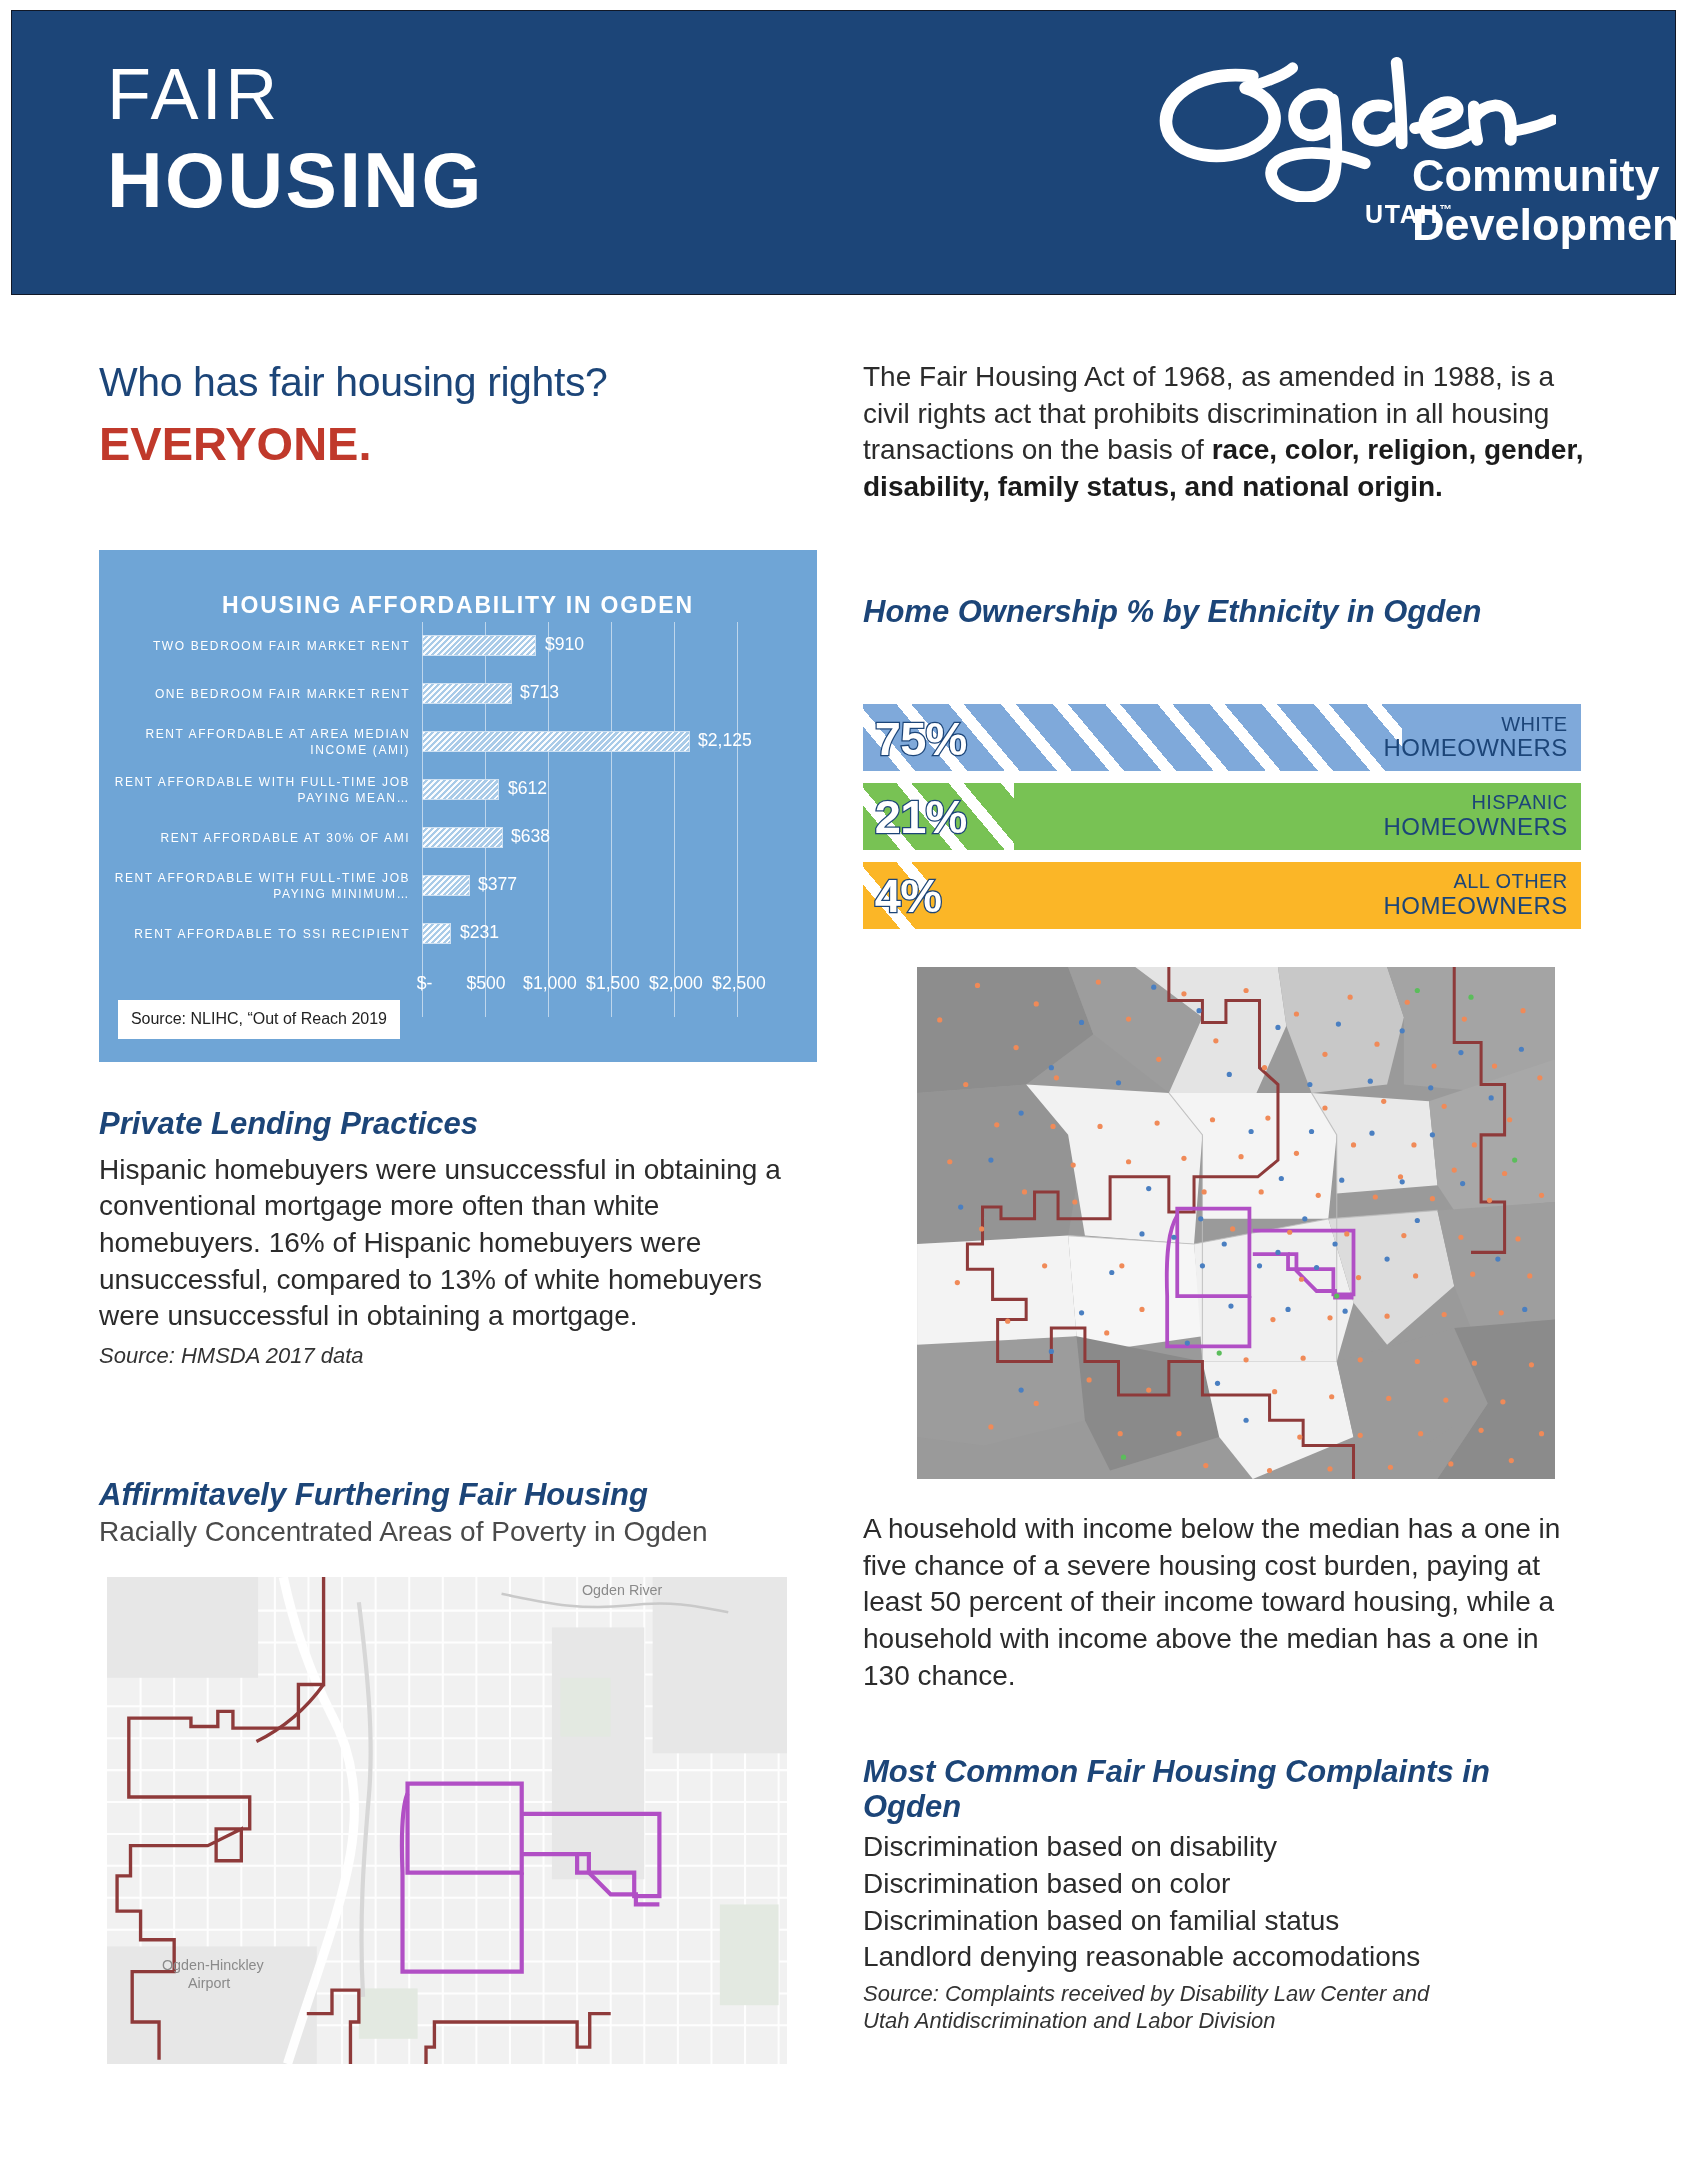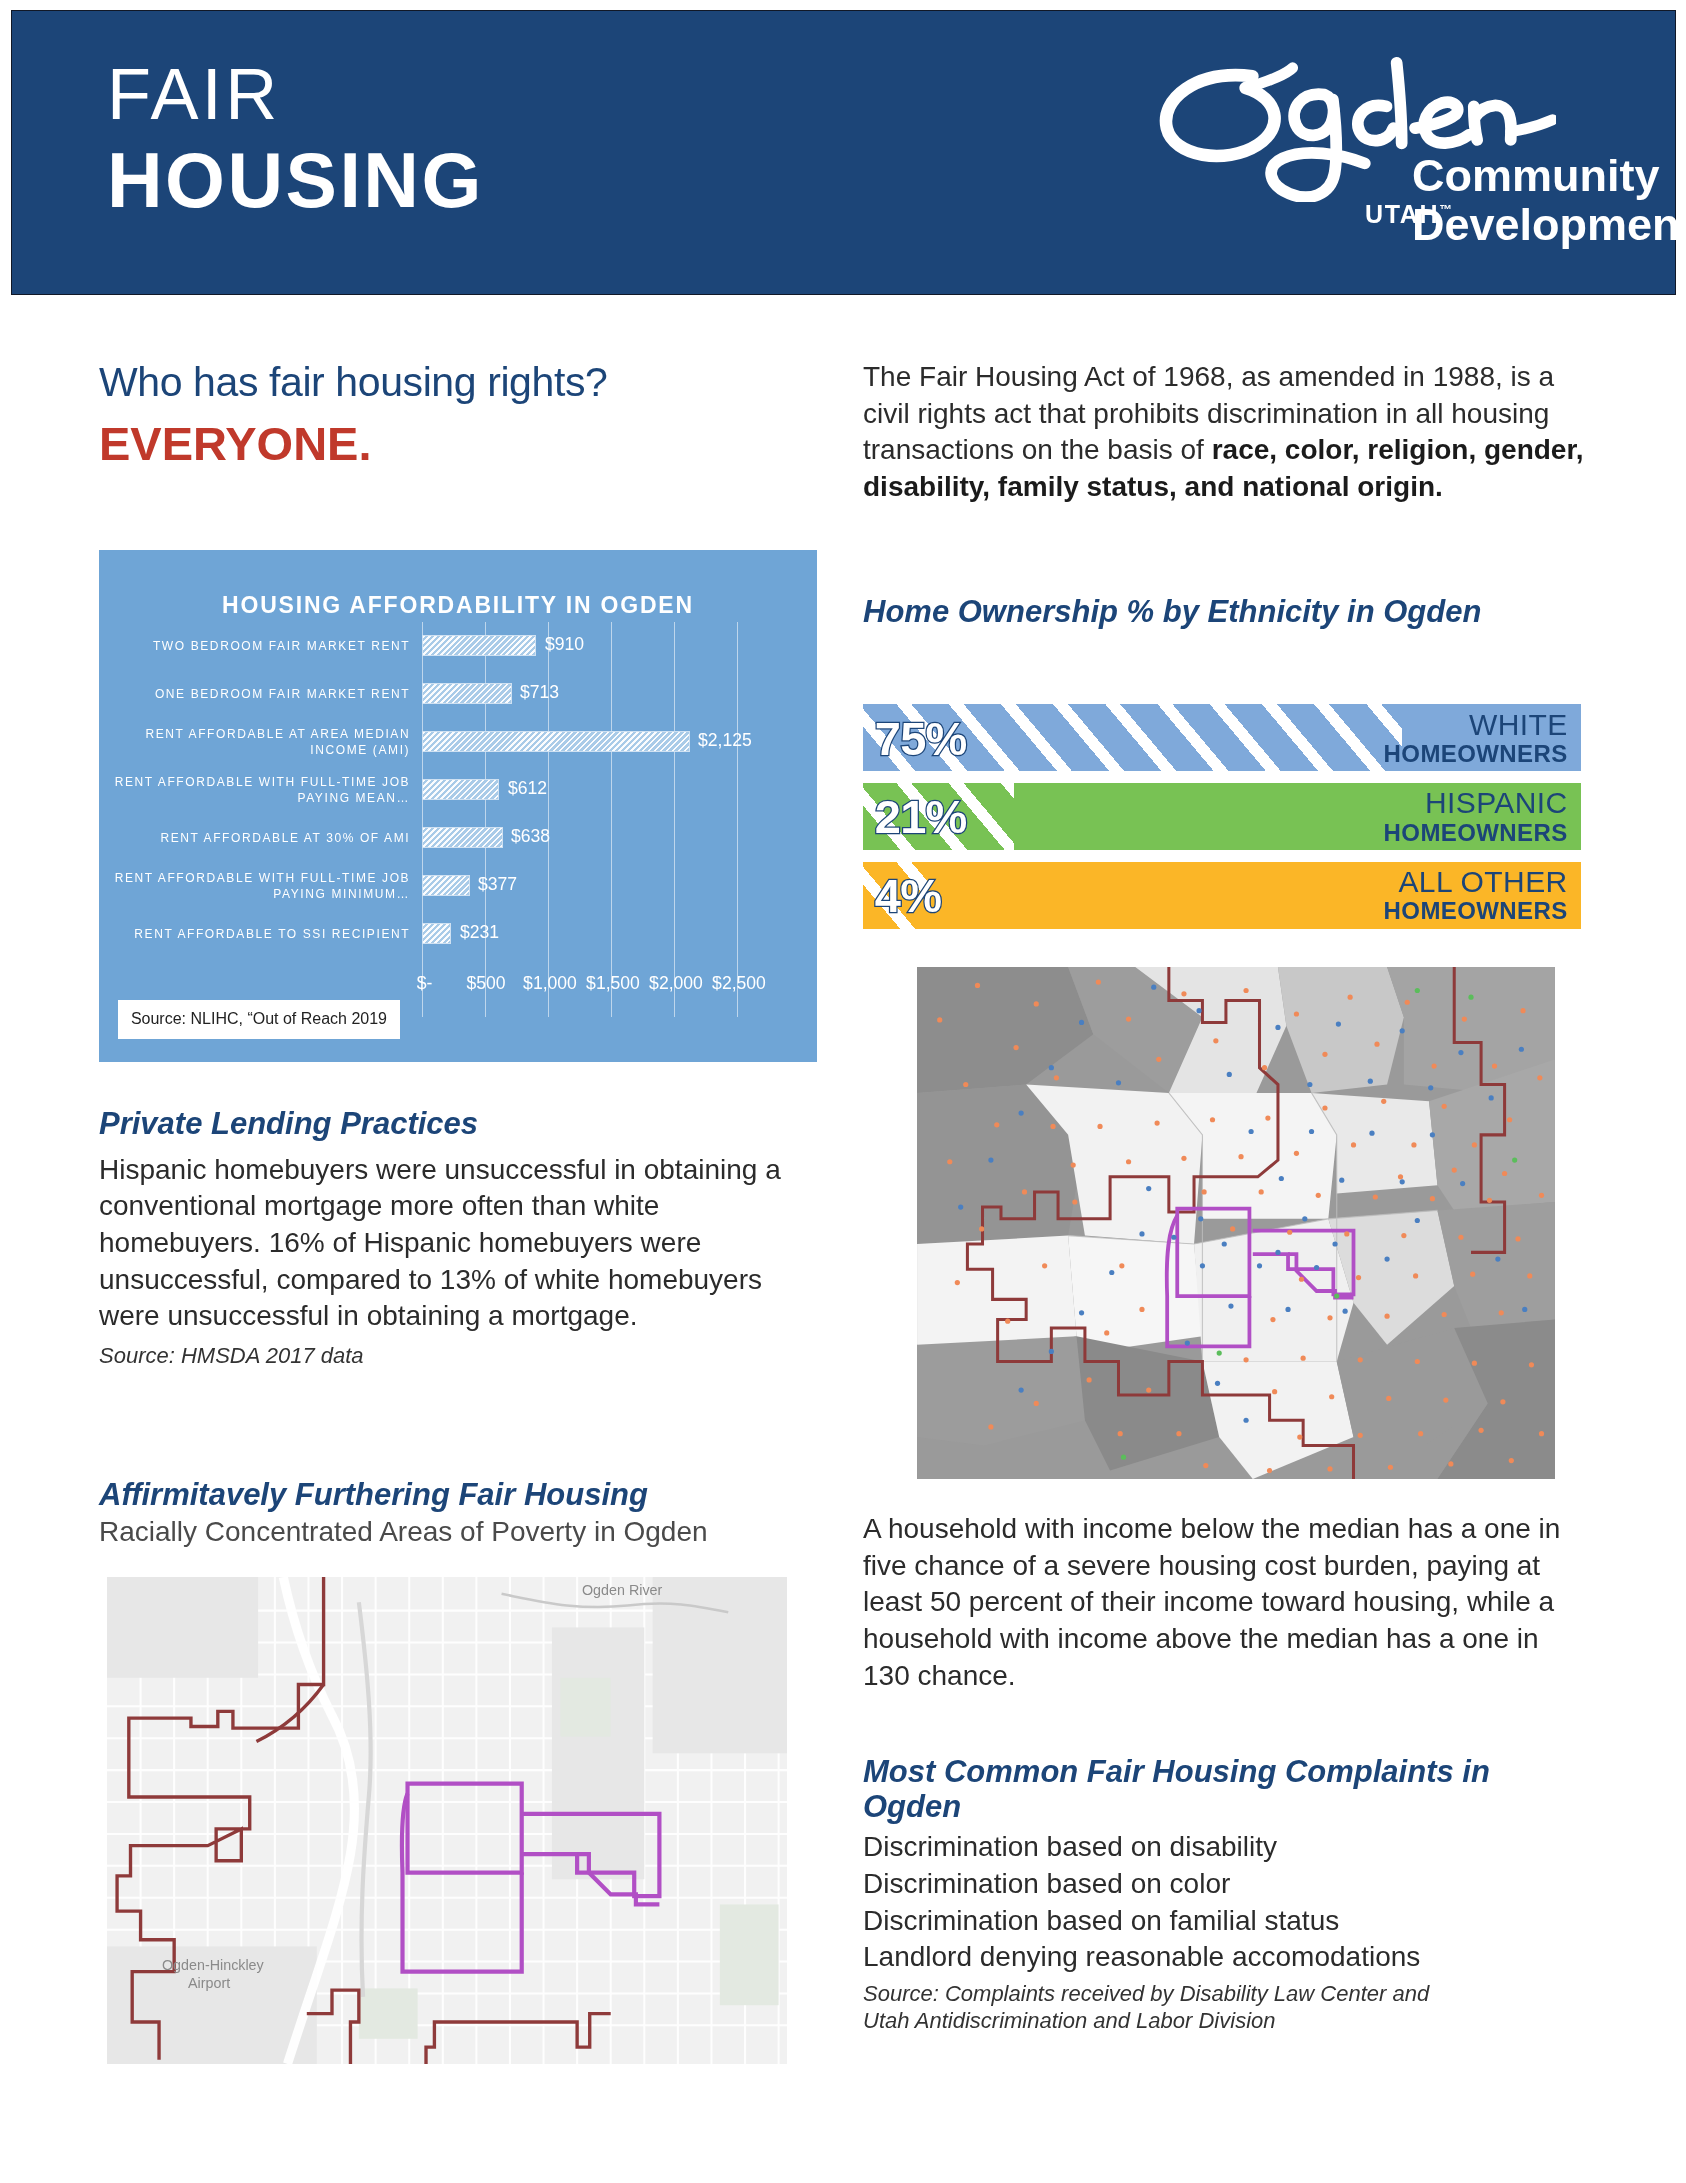--- a/index.html
+++ b/index.html
@@ -142,22 +142,22 @@
     font-family: "Liberation Sans", sans-serif;
     -webkit-text-stroke: 2.5px #1c4578;
     paint-order: stroke fill;
     letter-spacing: -0.8px;
   }
   .eth-labels {
     position: absolute; right: 13.4px; top: 50%; transform: translateY(-50%);
     text-align: right; color: #1c4578; line-height: 1.08;
     font-family: "Liberation Sans", sans-serif;
   }
-  .eth-l1 { font-size: 30px; font-weight: 400; letter-spacing: 0.4px; }
-  .eth-l2 { font-size: 24px; font-weight: 700; letter-spacing: 0.4px; }
+  .eth-l1 { font-size: 20px; font-weight: 400; letter-spacing: 0.4px; }
+  .eth-l2 { font-size: 24px; font-weight: 400; letter-spacing: 0.4px; }
 
   
   .map-right {
     position: absolute; left: 917px; top: 967px;
     width: 638px; height: 512px; overflow: hidden;
     background: #8d8d8d;
   }
   .map-left {
     position: absolute; left: 107px; top: 1577px;
     width: 680px; height: 487px; overflow: hidden;

